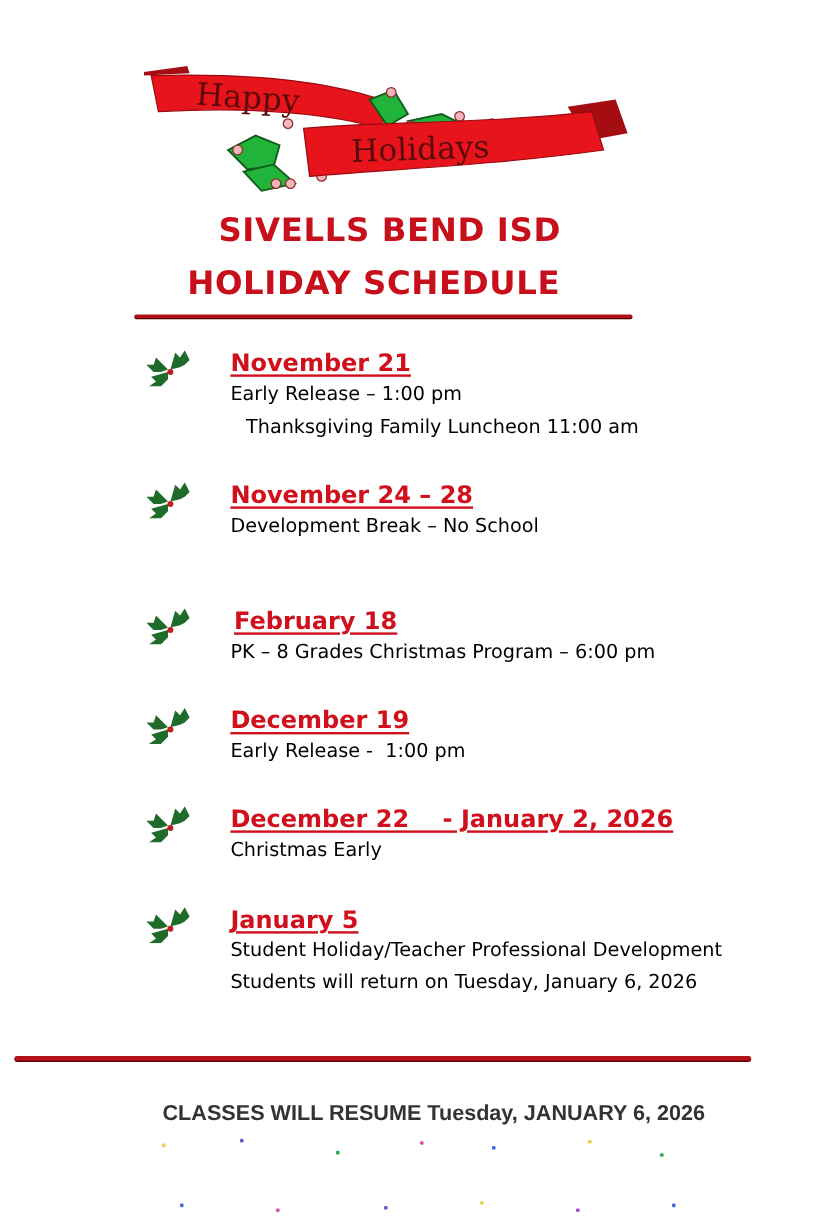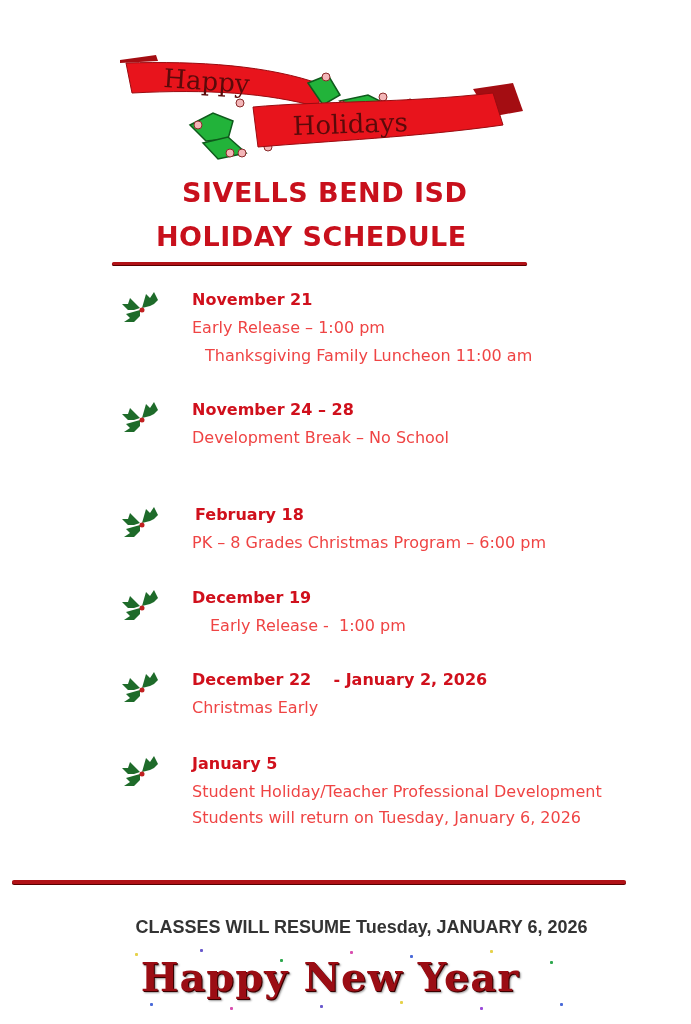--- a/index.html
+++ b/index.html
@@ -12,22 +12,22 @@
   .title { position: absolute; color: #c8101c; font-weight: bold; font-size: 27px; letter-spacing: 0.5px; font-family: "DejaVu Sans", sans-serif; }
   .title1 { left: 182px; top: 177px; }
   .title2 { left: 156px; top: 221px; }
 
   .rule { position: absolute; height: 3px; background: #b11217; border-radius: 2px; box-shadow: 0 1px 0 #5a0000; }
   .rule-top { left: 112px; top: 262px; width: 415px; }
   .rule-bottom { left: 12px; top: 880px; width: 614px; height: 4px; }
 
   .event { position: absolute; left: 120px; }
   .holly { position: absolute; left: 0; top: 0; width: 44px; height: 32px; }
-  .event-date { position: absolute; left: 72px; top: 0; color: #d0101c; font-weight: bold; font-size: 16px; text-decoration-thickness: 2px; text-underline-offset: 3px; white-space: pre; }
-  .event-line { position: absolute; left: 72px; font-size: 16px; color: #ef4444; white-space: pre; text-align: center; }
+  .event-date { position: absolute; left: 72px; top: 0; color: #d0101c; font-weight: bold; font-size: 20px; text-decoration: underline; text-decoration-thickness: 2px; text-underline-offset: 3px; white-space: pre; }
+  .event-line { position: absolute; left: 72px; font-size: 16px; color: #000000; white-space: pre; text-align: center; }
 
   .resume { position: absolute; left: 0; width: 671px; top: 917px; text-align: center; font-family: "Liberation Sans", sans-serif; font-weight: bold; font-size: 18px; color: #333; margin-left: 26px; }
 
   .newyear { position: absolute; left: 80px; top: 945px; width: 500px; height: 70px; }
   .newyear-text { position: absolute; left: 0; right: 0; top: 8px; text-align: center; font-family: "DejaVu Serif", serif; font-weight: bold; font-size: 40px; color: #9b0d14; text-shadow: 1px 1px 0 #3a0000, 2px 2px 2px #999; letter-spacing: 1px; }
   .confetti { position: absolute; width: 3px; height: 3px; border-radius: 1px; }
 </style>
 </head>
 <body>
 
@@ -100,21 +100,21 @@
 </div>
 
 <div class="event" style="top:588px;">
   <svg class="holly" viewBox="0 0 44 32">
     <path d="M22,18 L26,4 L30,8 L34,2 L38,10 L34,14 L30,16 Z" fill="#1e6b2a"></path>
     <path d="M20,18 L10,8 L8,14 L2,14 L8,20 L14,20 Z" fill="#1e6b2a"></path>
     <path d="M20,20 L6,24 L10,28 L4,32 L14,32 L20,26 Z" fill="#1e6b2a"></path>
     <circle cx="22" cy="20" r="2.5" fill="#c02020"></circle>
   </svg>
   <div class="event-date">December 19</div>
-  <div class="event-line" style="top:28px;margin-left:18px;">Early Release -  1:00 pm</div>
+  <div class="event-line" style="top:28px;">Early Release -  1:00 pm</div>
 </div>
 
 <div class="event" style="top:670px;">
   <svg class="holly" viewBox="0 0 44 32">
     <path d="M22,18 L26,4 L30,8 L34,2 L38,10 L34,14 L30,16 Z" fill="#1e6b2a"></path>
     <path d="M20,18 L10,8 L8,14 L2,14 L8,20 L14,20 Z" fill="#1e6b2a"></path>
     <path d="M20,20 L6,24 L10,28 L4,32 L14,32 L20,26 Z" fill="#1e6b2a"></path>
     <circle cx="22" cy="20" r="2.5" fill="#c02020"></circle>
   </svg>
   <div class="event-date">December 22    - January 2, 2026</div>
@@ -144,14 +144,13 @@
   <span class="confetti" style="left:270px;top:6px;background:#d94fb0;"></span>
   <span class="confetti" style="left:330px;top:10px;background:#4a6ad9;"></span>
   <span class="confetti" style="left:410px;top:5px;background:#e6d24a;"></span>
   <span class="confetti" style="left:470px;top:16px;background:#2fa84f;"></span>
   <span class="confetti" style="left:70px;top:58px;background:#4a6ad9;"></span>
   <span class="confetti" style="left:150px;top:62px;background:#d94fb0;"></span>
   <span class="confetti" style="left:240px;top:60px;background:#6a5acd;"></span>
   <span class="confetti" style="left:320px;top:56px;background:#e6d24a;"></span>
   <span class="confetti" style="left:400px;top:62px;background:#9b4ad9;"></span>
   <span class="confetti" style="left:480px;top:58px;background:#4a6ad9;"></span>
-  <div class="newyear-text">Happy New Year</div>
 </div>
 
 </body></html>

